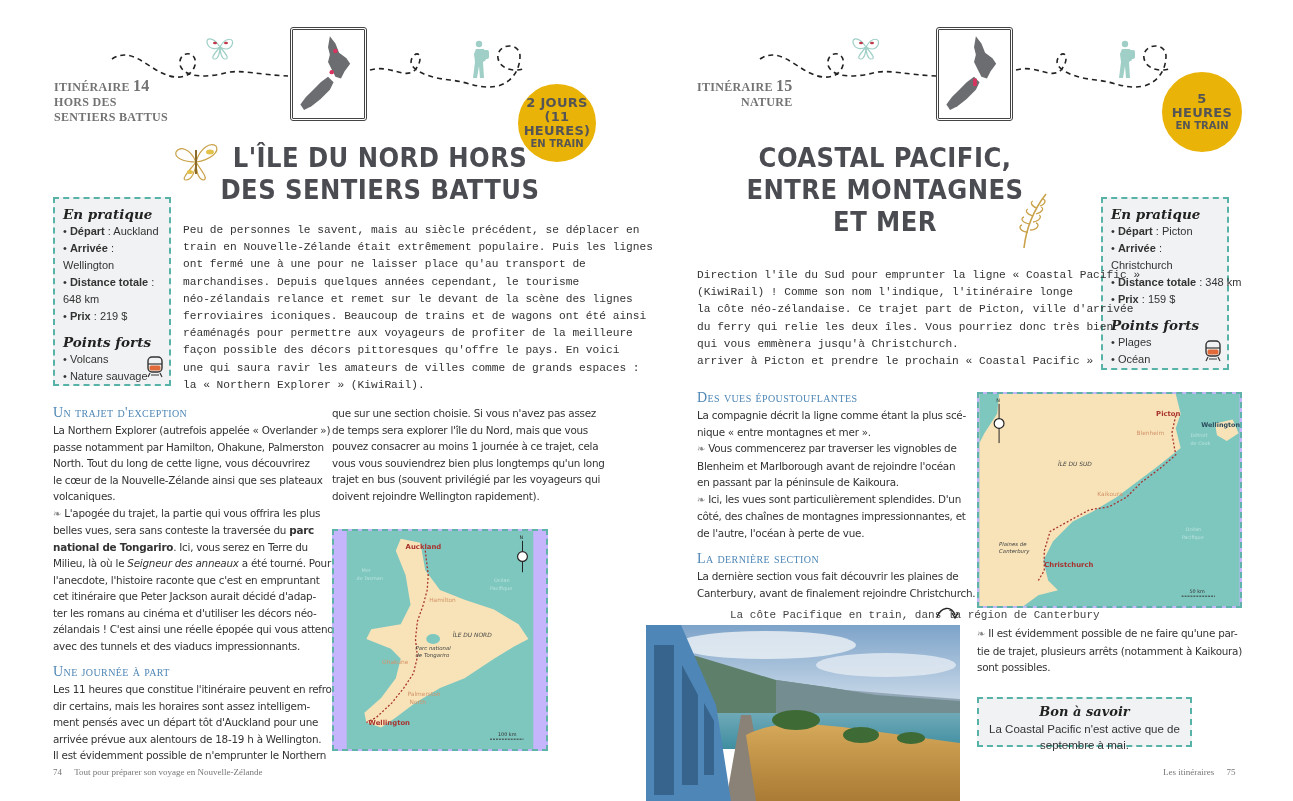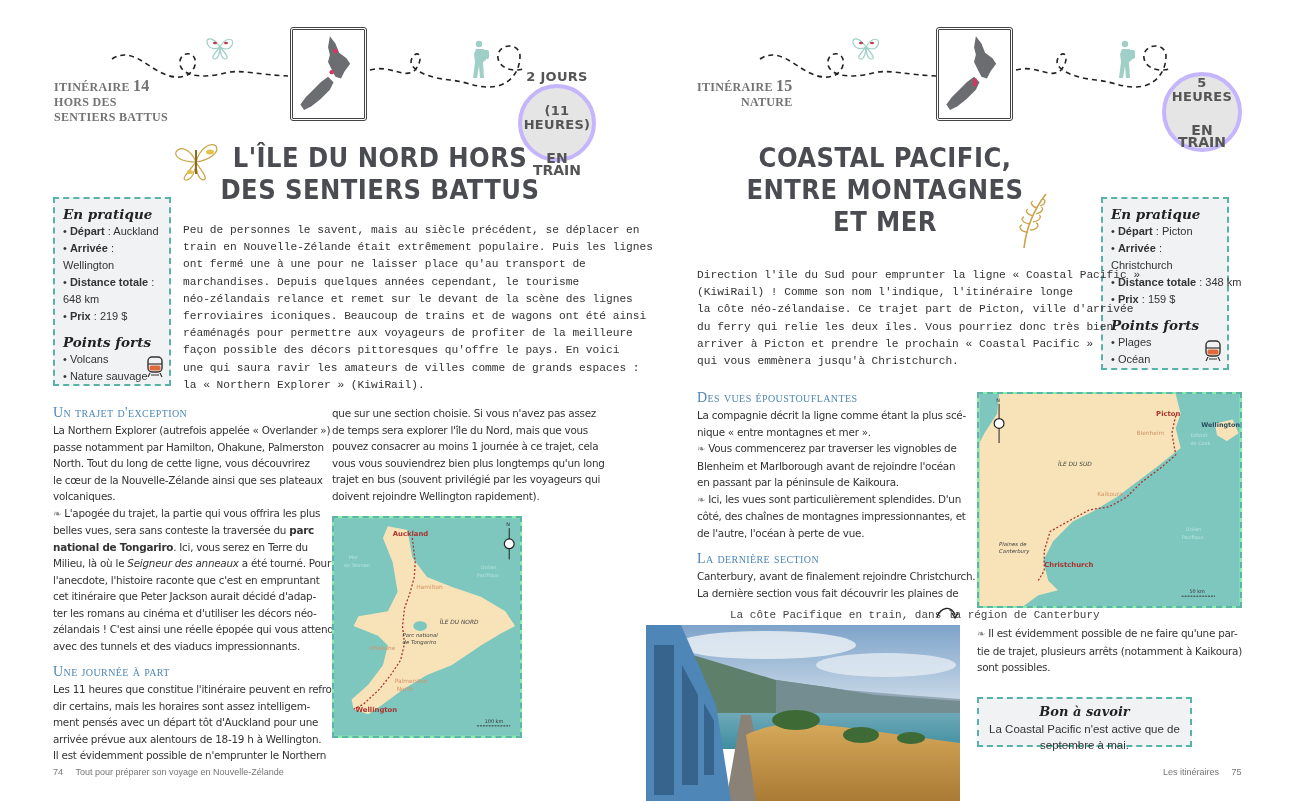--- a/index.html
+++ b/index.html
@@ -11,57 +11,57 @@
   .itin-label { font-family: Liberation Serif, serif; font-weight: bold; color: #737373; font-size: 12px; line-height: 15px; letter-spacing: 0.3px; text-transform: uppercase; }
   .itin-label .num { font-size: 16px; }
 
   
   svg.deco { position: absolute; overflow: visible; }
 
   
   .nz-frame { position: absolute; border: 3px double #444; border-radius: 3px; background: #fff; }
 
   
-  .badge { position: absolute; border-radius: 50%; border: 4px solid #c4b5fd; display: flex; flex-direction: column; align-items: center; justify-content: center; text-align: center; font-family: "DejaVu Sans", sans-serif; font-weight: bold; color: #555; background: #e5e5e5; gap: 20px; }
+  .badge { position: absolute; border-radius: 50%; border: 4px solid #eab308; display: flex; flex-direction: column; align-items: center; justify-content: center; text-align: center; font-family: "DejaVu Sans", sans-serif; font-weight: bold; color: #555; background: #eab308; }
   .badge .big { font-size: 13px; line-height: 14px; letter-spacing: 0.3px; }
-  .badge .small { font-size: 14px; line-height: 12px; text-align: center; }
+  .badge .small { font-size: 10px; line-height: 12px; text-align: center; }
 
   
   .title { position: absolute; font-family: "DejaVu Sans", sans-serif; font-weight: bold; color: #4a4c52; text-transform: uppercase; font-size: 27px; line-height: 32px; letter-spacing: 0.5px; text-align: center; transform: scaleX(0.9); transform-origin: center top; }
 
   
   .info-box { position: absolute; background: #f1f2f3; border: 2px dashed #57b3a7; padding: 6px 8px; font-family: "Liberation Sans", sans-serif; font-size: 11px; line-height: 17px; color: #333; }
   .info-box .hd { font-family: "DejaVu Serif", serif; font-style: italic; font-weight: bold; font-size: 13.5px; color: #222; line-height: 18px; }
   .info-box b { font-weight: bold; }
   .info-box .gap { height: 8px; }
   .train-icon { position: absolute; right: 6px; bottom: 6px; width: 16px; height: 22px; }
 
   
   .intro { position: absolute; font-family: "Liberation Mono", monospace; font-size: 11.2px; line-height: 17.2px; color: #333; }
   .intro p { white-space: nowrap; }
   .col { position: absolute; font-family: "DejaVu Sans", sans-serif; font-size: 10.4px; line-height: 16.5px; color: #333; letter-spacing: -0.25px; }
   .col .line { white-space: nowrap; }
   .sec-head { font-family: "Liberation Serif", serif; font-variant: small-caps; color: #4e86b5; font-size: 14px; line-height: 16px; letter-spacing: 0.4px; margin-bottom: 1px; }
   .fern-glyph { color: #8a8a8a; font-size: 10px; }
 
   
-  .map { position: absolute; border: 2px dashed #5fb3a8; background: #86efac; overflow: hidden; }
+  .map { position: absolute; border: 2px dashed #5fb3a8; background: #c4b5fd; overflow: hidden; }
   .map svg { width: 100%; height: 100%; display: block; }
 
   
   .photo { position: absolute; overflow: hidden; }
   .caption { position: absolute; font-family: Liberation Mono, monospace; font-size: 11px; color: #444; white-space: nowrap; }
 
   
   .bon { position: absolute; background: #f1f2f3; border: 2px dashed #57b3a7; text-align: center; padding: 4px 6px; }
   .bon .hd { font-family: "DejaVu Serif", serif; font-style: italic; font-weight: bold; font-size: 13px; color: #222; line-height: 18px; }
   .bon .tx { font-family: "Liberation Sans", sans-serif; font-size: 11.5px; color: #333; line-height: 16px; }
 
   
-  .footer { position: absolute; font-family: Liberation Sans, sans-serif; font-size: 9px; color: #777; white-space: nowrap; }
+  .footer { position: absolute; font-family: Liberation Serif, serif; font-size: 9px; color: #777; white-space: nowrap; }
   .footer .pg { margin: 0 10px; }
 </style>
 </head>
 <body>
 
 <div>
 
   <div class="itin-label abs" style="left:54px; top:78px;">
     <span>ITINÉRAIRE</span>
     <span class="num">14</span><br>
@@ -180,21 +180,21 @@
 
   <div class="col" style="left:332px; top:405px; width:275px;">
     <div class="line">que sur une section choisie. Si vous n'avez pas assez</div>
     <div class="line">de temps sera explorer l'île du Nord, mais que vous</div>
     <div class="line">pouvez consacrer au moins 1 journée à ce trajet, cela</div>
     <div class="line">vous vous souviendrez bien plus longtemps qu'un long</div>
     <div class="line">trajet en bus (souvent privilégié par les voyageurs qui</div>
     <div class="line">doivent rejoindre Wellington rapidement).</div>
   </div>
 
-  <div class="map" style="left:332px; top:516px; width:190px; height:222px;">
+  <div class="map" style="left:332px; top:529px; width:216px; height:222px;">
     <svg viewBox="0 0 190 222">
       <rect width="190" height="222" fill="#7ec7bf"></rect>
       <path d="M55 8 L75 12 L80 40 L95 60 L120 70 L150 80 L175 95 L185 110 L170 118 L150 130 L135 140 L120 150 L95 160 L70 175 L50 190 L35 200 L20 195 L18 185 L35 170 L50 150 L55 130 L45 120 L20 110 L25 100 L55 95 L65 75 L60 45 L50 20 Z" fill="#f8e3b8"></path>
       <ellipse cx="88" cy="110" rx="7" ry="5" fill="#7ec7bf"></ellipse>
       <path d="M80 20 L83 45 L82 60 L78 75 L72 92 L70 110 L72 128 L68 145 L58 160 L46 175 L30 190 L20 195" fill="none" stroke="#a8322e" stroke-width="1.3" stroke-dasharray="2 2"></path>
       <text x="60" y="18" font-size="7" font-weight="bold" fill="#a8322e" font-family="DejaVu Sans, sans-serif">Auckland</text>
       <text x="84" y="72" font-size="6" fill="#d2946a" font-family="DejaVu Sans, sans-serif">Hamilton</text>
       <text x="36" y="135" font-size="6" fill="#d2946a" font-family="DejaVu Sans, sans-serif">Ohakune</text>
       <text x="62" y="168" font-size="6" fill="#d2946a" font-family="DejaVu Sans, sans-serif">Palmerston</text>
       <text x="64" y="176" font-size="6" fill="#d2946a" font-family="DejaVu Sans, sans-serif">North</text>
@@ -302,38 +302,38 @@
       <rect x="2.5" y="9.5" width="11" height="5" rx="1.5" fill="#e06a3a"></rect>
       <path d="M3 17 L1 21 M13 17 L15 21 M4 19 L12 19" stroke="#333" stroke-width="1.2"></path>
     </svg>
   </div>
 
   <div class="intro" style="left:697px; top:267px; width:400px;">
     <p>Direction l'île du Sud pour emprunter la ligne « Coastal Pacific »</p>
     <p>(KiwiRail) ! Comme son nom l'indique, l'itinéraire longe</p>
     <p>la côte néo-zélandaise. Ce trajet part de Picton, ville d'arrivée</p>
     <p>du ferry qui relie les deux îles. Vous pourriez donc très bien</p>
+    <p>qui vous emmènera jusqu'à Christchurch.</p>
     <p>arriver à Picton et prendre le prochain « Coastal Pacific »</p>
-    <p>qui vous emmènera jusqu'à Christchurch.</p>
   </div>
 
   <div class="col" style="left:697px; top:390px; width:270px;">
     <div class="sec-head">Des vues époustouflantes</div>
     <div class="line">La compagnie décrit la ligne comme étant la plus scé-</div>
     <div class="line">nique « entre montagnes et mer ».</div>
     <div class="line"><span class="fern-glyph">❧</span> <span>Vous commencerez par traverser les vignobles de</span></div>
     <div class="line">Blenheim et Marlborough avant de rejoindre l'océan</div>
     <div class="line">en passant par la péninsule de Kaikoura.</div>
     <div class="line"><span class="fern-glyph">❧</span> <span>Ici, les vues sont particulièrement splendides. D'un</span></div>
     <div class="line">côté, des chaînes de montagnes impressionnantes, et</div>
     <div class="line">de l'autre, l'océan à perte de vue.</div>
     <div style="height:10px;"></div>
     <div class="sec-head">La dernière section</div>
+    <div class="line">La dernière section vous fait découvrir les plaines de</div>
     <div class="line">Canterbury, avant de finalement rejoindre Christchurch.</div>
-    <div class="line">La dernière section vous fait découvrir les plaines de</div>
   </div>
 
   <div class="caption" style="left:730px; top:609px;">
     <span>La côte Pacifique en train, dans la région de Canterbury</span>
   </div>
   <svg class="deco" style="left:935px; top:605px; width:24px; height:16px;" viewBox="0 0 24 16">
     <path d="M2 12 C6 2, 16 0, 20 10" fill="none" stroke="#222" stroke-width="1.4"></path>
     <path d="M17 8 L20 13 L23 8" fill="none" stroke="#222" stroke-width="1.4"></path>
   </svg>
 

